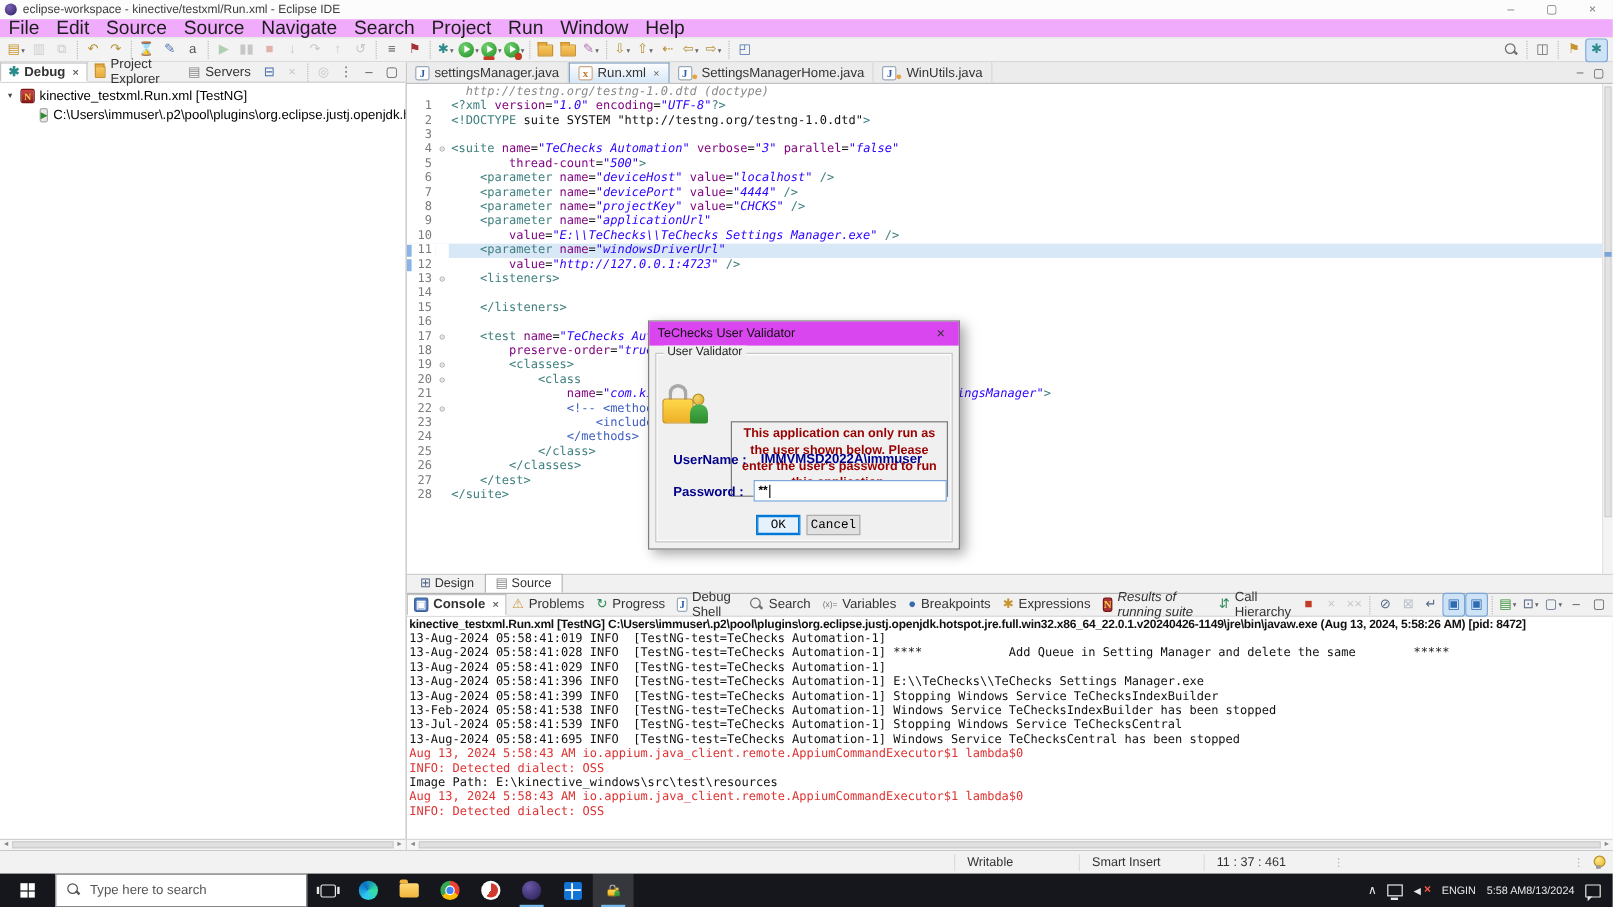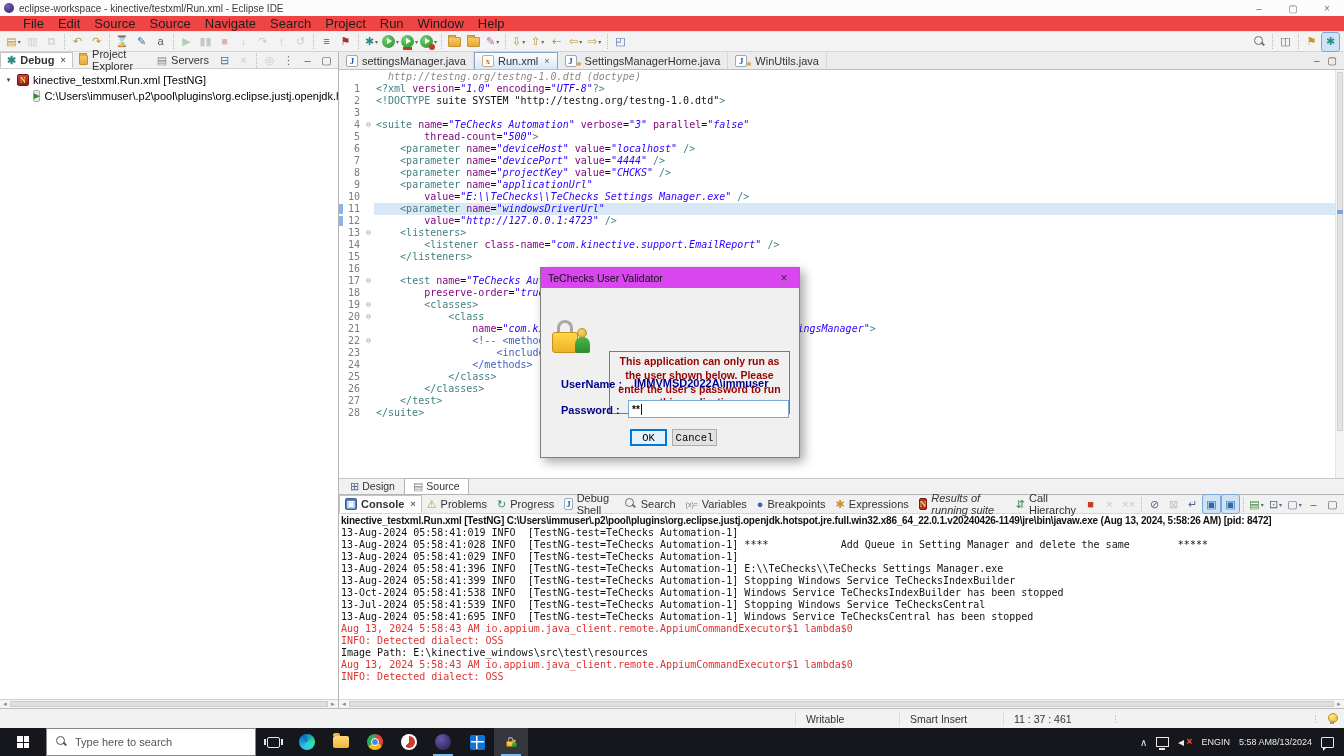--- a/index.html
+++ b/index.html
@@ -6,21 +6,21 @@
   body { width: 1344px; height: 756px; overflow: hidden; font-family: "Liberation Sans", sans-serif; background: #e8e8e8; }
   .screen { position: relative; width: 1344px; height: 756px; background: #f0f0f0; }
 
   
   .titlebar { height: 16px; background: #fcfcfc; display: flex; align-items: center; font-size: 10px; color: #3c3c3c; padding-left: 4px; }
   .app-icon { width: 10px; height: 10px; border-radius: 50%; background: radial-gradient(circle at 35% 30%, #7a62b8, #2c1e5e); margin-right: 5px; flex: none; }
   .wincontrols { margin-left: auto; display: flex; height: 100%; }
   .winbtn { width: 34px; display: flex; align-items: center; justify-content: center; color: #777; font-size: 10px; }
 
   
-  .menubar { height: 15px; background: #ef4444; display: flex; align-items: center; font-size: 13px; color: #1e1e1e; padding-left: 16px; }
+  .menubar { height: 15px; background: #f0abfc; display: flex; align-items: center; font-size: 16px; color: #1e1e1e; padding-left: 0; }
   .menu-item { padding: 0 7px; }
   .toolbar { height: 21px; background: #f3f3f3; border-top: 1px solid #e6e6e6; border-bottom: 1px solid #d4d4d4; display: flex; align-items: center; padding: 0 4px; }
   .tbi { height: 18px; min-width: 17px; display: inline-flex; align-items: center; justify-content: center; margin: 0 1px; border-radius: 2px; }
   .tbi.dim { opacity: .35; }
   .tbi.hl { background: #cfe3f7; outline: 1px solid #7aa7d8; }
   .dd { font-size: 6px; color: #666; margin-left: 1px; }
   .tsep { width: 1px; height: 15px; border-left: 1px dotted #b8b8b8; margin: 0 3px; }
   .ic-g { font-size: 11px; line-height: 1; }
   .toolbar-right { margin-left: auto; display: flex; align-items: center; }
 
@@ -413,21 +413,21 @@
             <div class="cline"><span class="lnum">4</span><span class="fold">⊖</span><span class="ltext"><span class="tk-t">&lt;suite </span><span class="tk-a">name</span><span class="tk-p">=</span><span class="tk-v">"TeChecks Automation"</span><span class="tk-p"> </span><span class="tk-a">verbose</span><span class="tk-p">=</span><span class="tk-v">"3"</span><span class="tk-p"> </span><span class="tk-a">parallel</span><span class="tk-p">=</span><span class="tk-v">"false"</span></span></div>
             <div class="cline"><span class="lnum">5</span><span class="fold"></span><span class="ltext"><span class="tk-p">        </span><span class="tk-a">thread-count</span><span class="tk-p">=</span><span class="tk-v">"500"</span><span class="tk-t">&gt;</span></span></div>
             <div class="cline"><span class="lnum">6</span><span class="fold"></span><span class="ltext"><span class="tk-p">    </span><span class="tk-t">&lt;parameter </span><span class="tk-a">name</span><span class="tk-p">=</span><span class="tk-v">"deviceHost"</span><span class="tk-p"> </span><span class="tk-a">value</span><span class="tk-p">=</span><span class="tk-v">"localhost"</span><span class="tk-t"> /&gt;</span></span></div>
             <div class="cline"><span class="lnum">7</span><span class="fold"></span><span class="ltext"><span class="tk-p">    </span><span class="tk-t">&lt;parameter </span><span class="tk-a">name</span><span class="tk-p">=</span><span class="tk-v">"devicePort"</span><span class="tk-p"> </span><span class="tk-a">value</span><span class="tk-p">=</span><span class="tk-v">"4444"</span><span class="tk-t"> /&gt;</span></span></div>
             <div class="cline"><span class="lnum">8</span><span class="fold"></span><span class="ltext"><span class="tk-p">    </span><span class="tk-t">&lt;parameter </span><span class="tk-a">name</span><span class="tk-p">=</span><span class="tk-v">"projectKey"</span><span class="tk-p"> </span><span class="tk-a">value</span><span class="tk-p">=</span><span class="tk-v">"CHCKS"</span><span class="tk-t"> /&gt;</span></span></div>
             <div class="cline"><span class="lnum">9</span><span class="fold"></span><span class="ltext"><span class="tk-p">    </span><span class="tk-t">&lt;parameter </span><span class="tk-a">name</span><span class="tk-p">=</span><span class="tk-v">"applicationUrl"</span></span></div>
             <div class="cline"><span class="lnum">10</span><span class="fold"></span><span class="ltext"><span class="tk-p">        </span><span class="tk-a">value</span><span class="tk-p">=</span><span class="tk-v">"E:\\TeChecks\\TeChecks Settings Manager.exe"</span><span class="tk-t"> /&gt;</span></span></div>
             <div class="cline hl"><span class="lmark"></span><span class="lnum">11</span><span class="fold"></span><span class="ltext"><span class="tk-p">    </span><span class="tk-t">&lt;parameter </span><span class="tk-a">name</span><span class="tk-p">=</span><span class="tk-v">"windowsDriverUrl"</span></span></div>
             <div class="cline"><span class="lmark"></span><span class="lnum">12</span><span class="fold"></span><span class="ltext"><span class="tk-p">        </span><span class="tk-a">value</span><span class="tk-p">=</span><span class="tk-v">"http://127.0.0.1:4723"</span><span class="tk-t"> /&gt;</span></span></div>
             <div class="cline"><span class="lnum">13</span><span class="fold">⊖</span><span class="ltext"><span class="tk-p">    </span><span class="tk-t">&lt;listeners&gt;</span></span></div>
-            <div class="cline"><span class="lnum">14</span><span class="fold"></span><span class="ltext"><span class="tk-p">        </span><span class="tk-t">&lt;listener </span><span class="tk-a">class-name</span><span class="tk-p">=</span><span class="tk-v">"com.kinective.support.EmailReport"</span><span class="tk-t"> /&gt;</span></span></div>
+            <div class="cline"><span class="lnum">14</span><span class="fold"></span></div>
             <div class="cline"><span class="lnum">15</span><span class="fold"></span><span class="ltext"><span class="tk-p">    </span><span class="tk-t">&lt;/listeners&gt;</span></span></div>
             <div class="cline"><span class="lnum">16</span><span class="fold"></span><span class="ltext"></span></div>
             <div class="cline"><span class="lnum">17</span><span class="fold">⊖</span><span class="ltext"><span class="tk-p">    </span><span class="tk-t">&lt;test </span><span class="tk-a">name</span><span class="tk-p">=</span><span class="tk-v">"TeChecks Automation-1"</span></span></div>
             <div class="cline"><span class="lnum">18</span><span class="fold"></span><span class="ltext"><span class="tk-p">        </span><span class="tk-a">preserve-order</span><span class="tk-p">=</span><span class="tk-v">"true"</span><span class="tk-t">&gt;</span></span></div>
             <div class="cline"><span class="lnum">19</span><span class="fold">⊖</span><span class="ltext"><span class="tk-p">        </span><span class="tk-t">&lt;classes&gt;</span></span></div>
             <div class="cline"><span class="lnum">20</span><span class="fold">⊖</span><span class="ltext"><span class="tk-p">            </span><span class="tk-t">&lt;class</span></span></div>
             <div class="cline"><span class="lnum">21</span><span class="fold"></span><span class="ltext"><span class="tk-p">                </span><span class="tk-a">name</span><span class="tk-p">=</span><span class="tk-v">"com.kinective.settingsmanager.testcases.TestSettingsManager"</span><span class="tk-t">&gt;</span></span></div>
             <div class="cline"><span class="lnum">22</span><span class="fold">⊖</span><span class="ltext"><span class="tk-p">                </span><span class="tk-c">&lt;!-- &lt;methods&gt;</span></span></div>
             <div class="cline"><span class="lnum">23</span><span class="fold"></span><span class="ltext"><span class="tk-p">                    </span><span class="tk-c">&lt;include name="test" /&gt;</span></span></div>
             <div class="cline"><span class="lnum">24</span><span class="fold"></span><span class="ltext"><span class="tk-p">                </span><span class="tk-c">&lt;/methods&gt; --&gt;</span></span></div>
@@ -545,21 +545,21 @@
               </span>
             </span>
         </div>
         <div class="cheader">kinective_testxml.Run.xml [TestNG] C:\Users\immuser\.p2\pool\plugins\org.eclipse.justj.openjdk.hotspot.jre.full.win32.x86_64_22.0.1.v20240426-1149\jre\bin\javaw.exe  (Aug 13, 2024, 5:58:26 AM) [pid: 8472]</div>
         <div class="clogs" id="console-logs">
             <div class="clog">13-Aug-2024 05:58:41:019 INFO  [TestNG-test=TeChecks Automation-1]</div>
             <div class="clog">13-Aug-2024 05:58:41:028 INFO  [TestNG-test=TeChecks Automation-1] ****            Add Queue in Setting Manager and delete the same        *****</div>
             <div class="clog">13-Aug-2024 05:58:41:029 INFO  [TestNG-test=TeChecks Automation-1]</div>
             <div class="clog">13-Aug-2024 05:58:41:396 INFO  [TestNG-test=TeChecks Automation-1] E:\\TeChecks\\TeChecks Settings Manager.exe</div>
             <div class="clog">13-Aug-2024 05:58:41:399 INFO  [TestNG-test=TeChecks Automation-1] Stopping Windows Service TeChecksIndexBuilder</div>
-            <div class="clog">13-Oct-2024 05:58:41:538 INFO  [TestNG-test=TeChecks Automation-1] Windows Service TeChecksIndexBuilder has been stopped</div>
+            <div class="clog">13-Feb-2024 05:58:41:538 INFO  [TestNG-test=TeChecks Automation-1] Windows Service TeChecksIndexBuilder has been stopped</div>
             <div class="clog">13-Jul-2024 05:58:41:539 INFO  [TestNG-test=TeChecks Automation-1] Stopping Windows Service TeChecksCentral</div>
             <div class="clog">13-Aug-2024 05:58:41:695 INFO  [TestNG-test=TeChecks Automation-1] Windows Service TeChecksCentral has been stopped</div>
             <div class="clog red">Aug 13, 2024 5:58:43 AM io.appium.java_client.remote.AppiumCommandExecutor$1 lambda$0</div>
             <div class="clog red">INFO: Detected dialect: OSS</div>
             <div class="clog">Image Path: E:\kinective_windows\src\test\resources</div>
             <div class="clog red">Aug 13, 2024 5:58:43 AM io.appium.java_client.remote.AppiumCommandExecutor$1 lambda$0</div>
             <div class="clog red">INFO: Detected dialect: OSS</div>
           </div>
         <div class="chscroll">
           <span class="harrow">◄</span>
@@ -639,20 +639,23 @@
       </span>
       <span class="i-notif"></span>
     </span>
   </div>
 
   <div class="dlg">
     <div class="dlg-titlebar">
       <span>TeChecks User Validator</span>
       <span class="dlg-x">×</span>
     </div>
+    <div class="dlg-group">
+      <span class="dlg-group-label">User Validator</span>
+    </div>
     <div class="lockbig">
       <span class="shackle"></span>
       <span class="lockbody"></span>
       <span class="person-head"></span>
       <span class="person-body"></span>
     </div>
     <div class="warnbox">
       <div class="warntext">This application can only run as the user shown below. Please enter the user's password to run this application.</div>
     </div>
     <span class="dl-label" style="left:20px;top:110px">UserName :</span>

